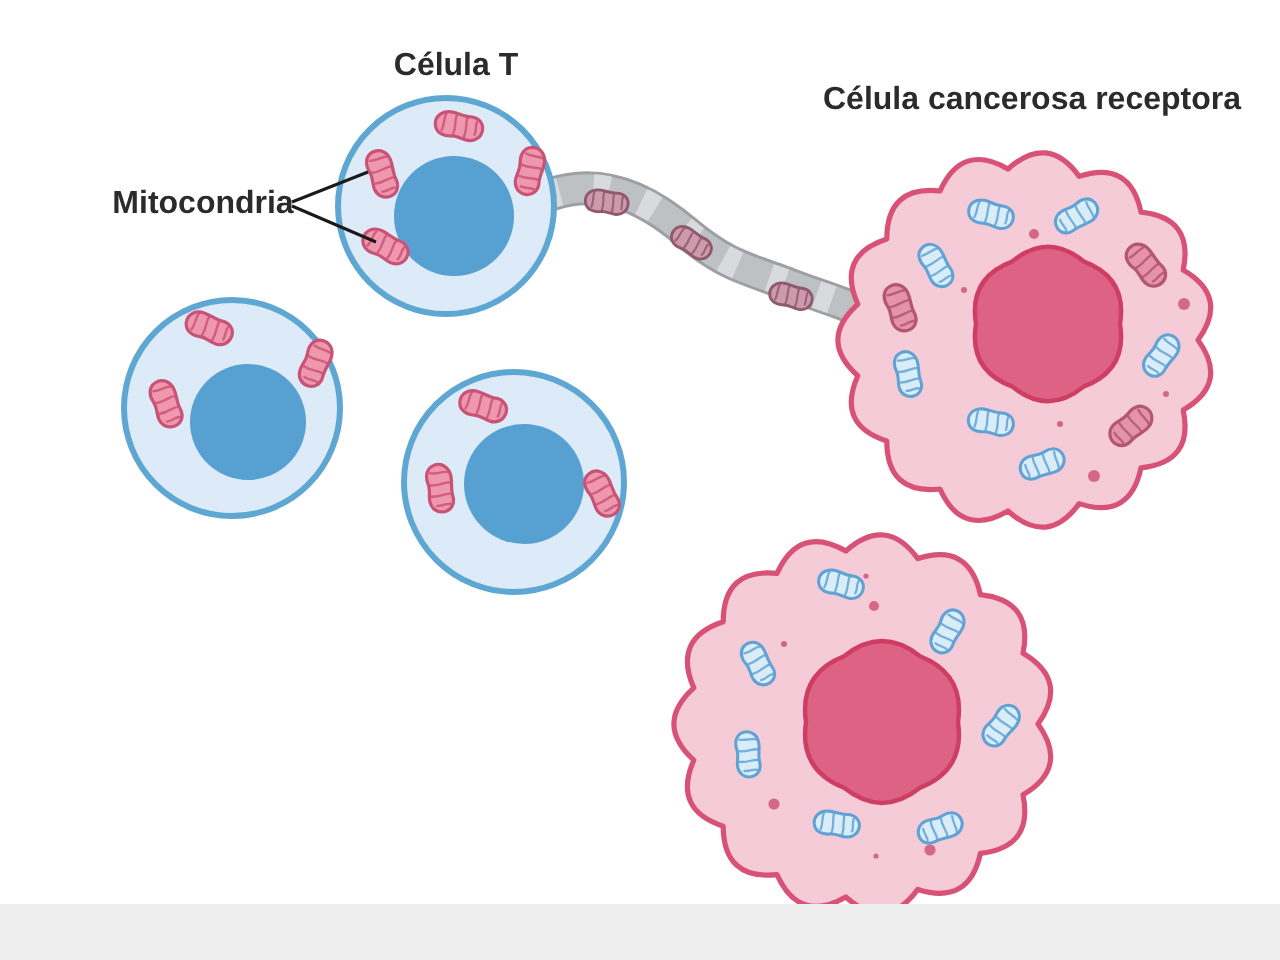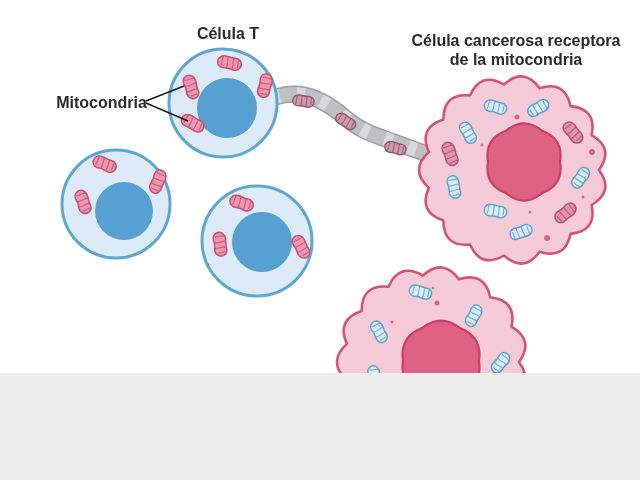--- a/index.html
+++ b/index.html
@@ -9,21 +9,21 @@
     --cancer-nucleus-fill:#dd6284; --cancer-nucleus-border:#ce3e64;
     --mito-pink-fill:#ef97ae; --mito-pink-stroke:#c95377;
     --mito-blue-fill:#d9edf9; --mito-blue-stroke:#61a2d5;
     --mito-mauve-fill:#e493aa; --mito-mauve-stroke:#b25674;
     --mito-tube-fill:#cc9aab; --mito-tube-stroke:#8f5a6e;
     --tube-outline:#9ca0a2; --tube-body:#bdc1c3; --tube-stripe:#d8dadb;
     --dot:#d4688a; --pointer:#1a1a1a;
   }
   html,body{margin:0;padding:0;background:#eee;}
   .stage{
-    position:relative;width:640px;height:373px;background:var(--bg);
+    position:relative;width:640px;height:452px;background:var(--bg);
     overflow:hidden;font-family:"Liberation Sans",sans-serif;
   }
   .stage svg{position:absolute;left:0;top:0;}
   .label{
     position:absolute;transform:translate(-50%,-50%);
     color:var(--text);font-weight:bold;font-size:16px;line-height:19px;
     white-space:nowrap;text-align:center;
   }
   
   .bean-body{fill:var(--bf,#e895ac);stroke:var(--bs,#c95377);stroke-width:1.6;}
@@ -135,17 +135,16 @@
       <line class="pointer" x1="146" y1="103" x2="188" y2="121"></line>
     </g>
   </svg>
 
   <div class="label" style="left:228px;top:33px;">Célula T</div>
 
   <div class="label" style="left:78px;top:102px;padding-left:47px;">Mitocondria</div>
 
   <div class="label" style="left:516px;top:50px;">
     <span style="display:block;">Célula cancerosa receptora</span>
-    <span style="display:block;">de la mitocondria</span>
   </div>
 
 
 </div>
 
 </body></html>

